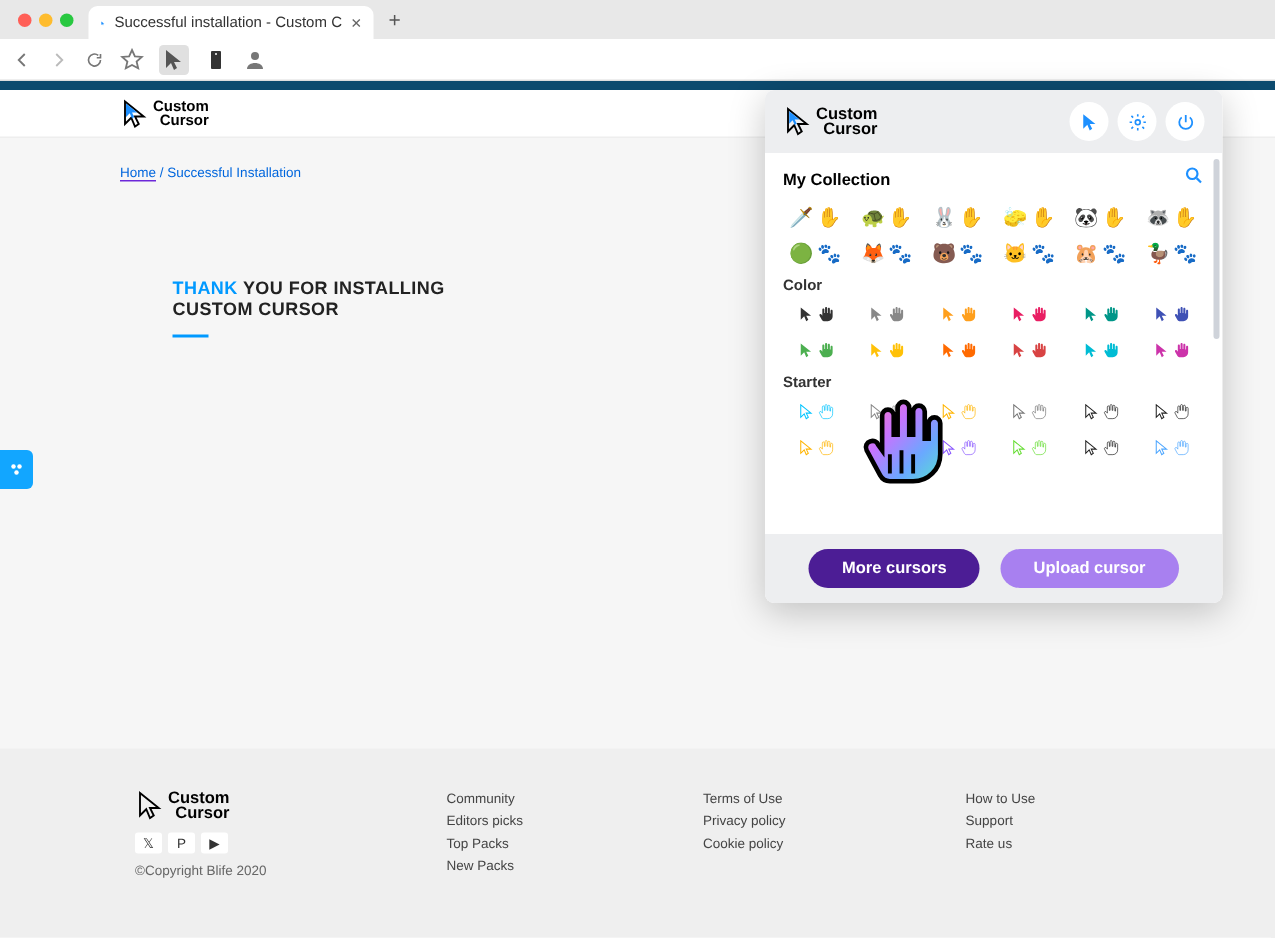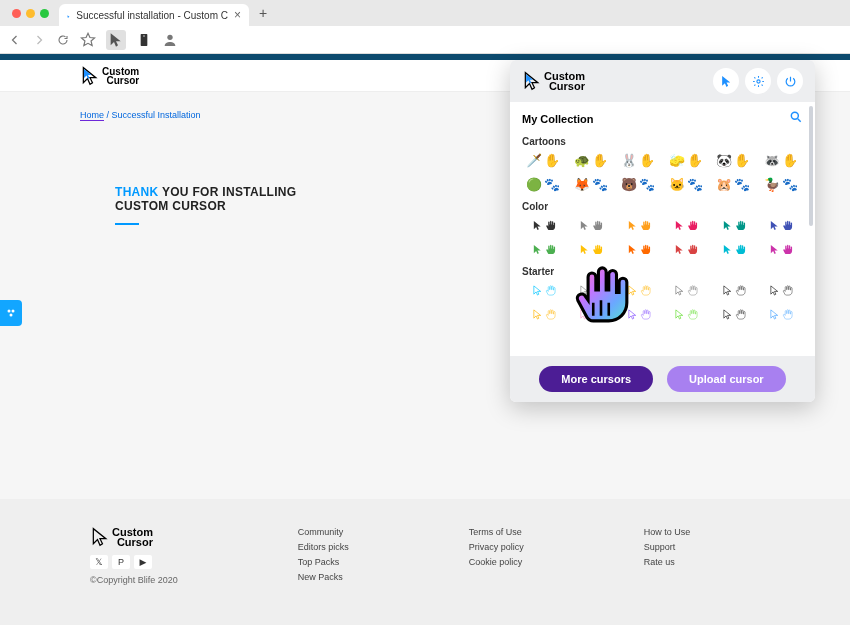--- a/index.html
+++ b/index.html
@@ -287,21 +287,20 @@
     <div class="popup-scroll"></div>
     <div class="popup-body">
       <div class="coll-row">
         <div class="coll-title">My Collection</div>
         <div class="coll-search"><svg width="14" height="14" viewBox="0 0 24 24" fill="none" stroke="#1e90ff" stroke-width="2.5">
               <circle cx="10" cy="10" r="6"></circle>
               <path d="M20 20l-5-5"></path>
             </svg></div>
       </div>
 
-      <div class="section-title">Cartoons</div>
       <div class="cursor-grid" id="cartoons-row1">
           <div class="cursor-cell">
             <span class="emoji">🗡️</span>
             <span class="emoji">✋</span>
           </div>
           <div class="cursor-cell">
             <span class="emoji">🐢</span>
             <span class="emoji">✋</span>
           </div>
           <div class="cursor-cell">

